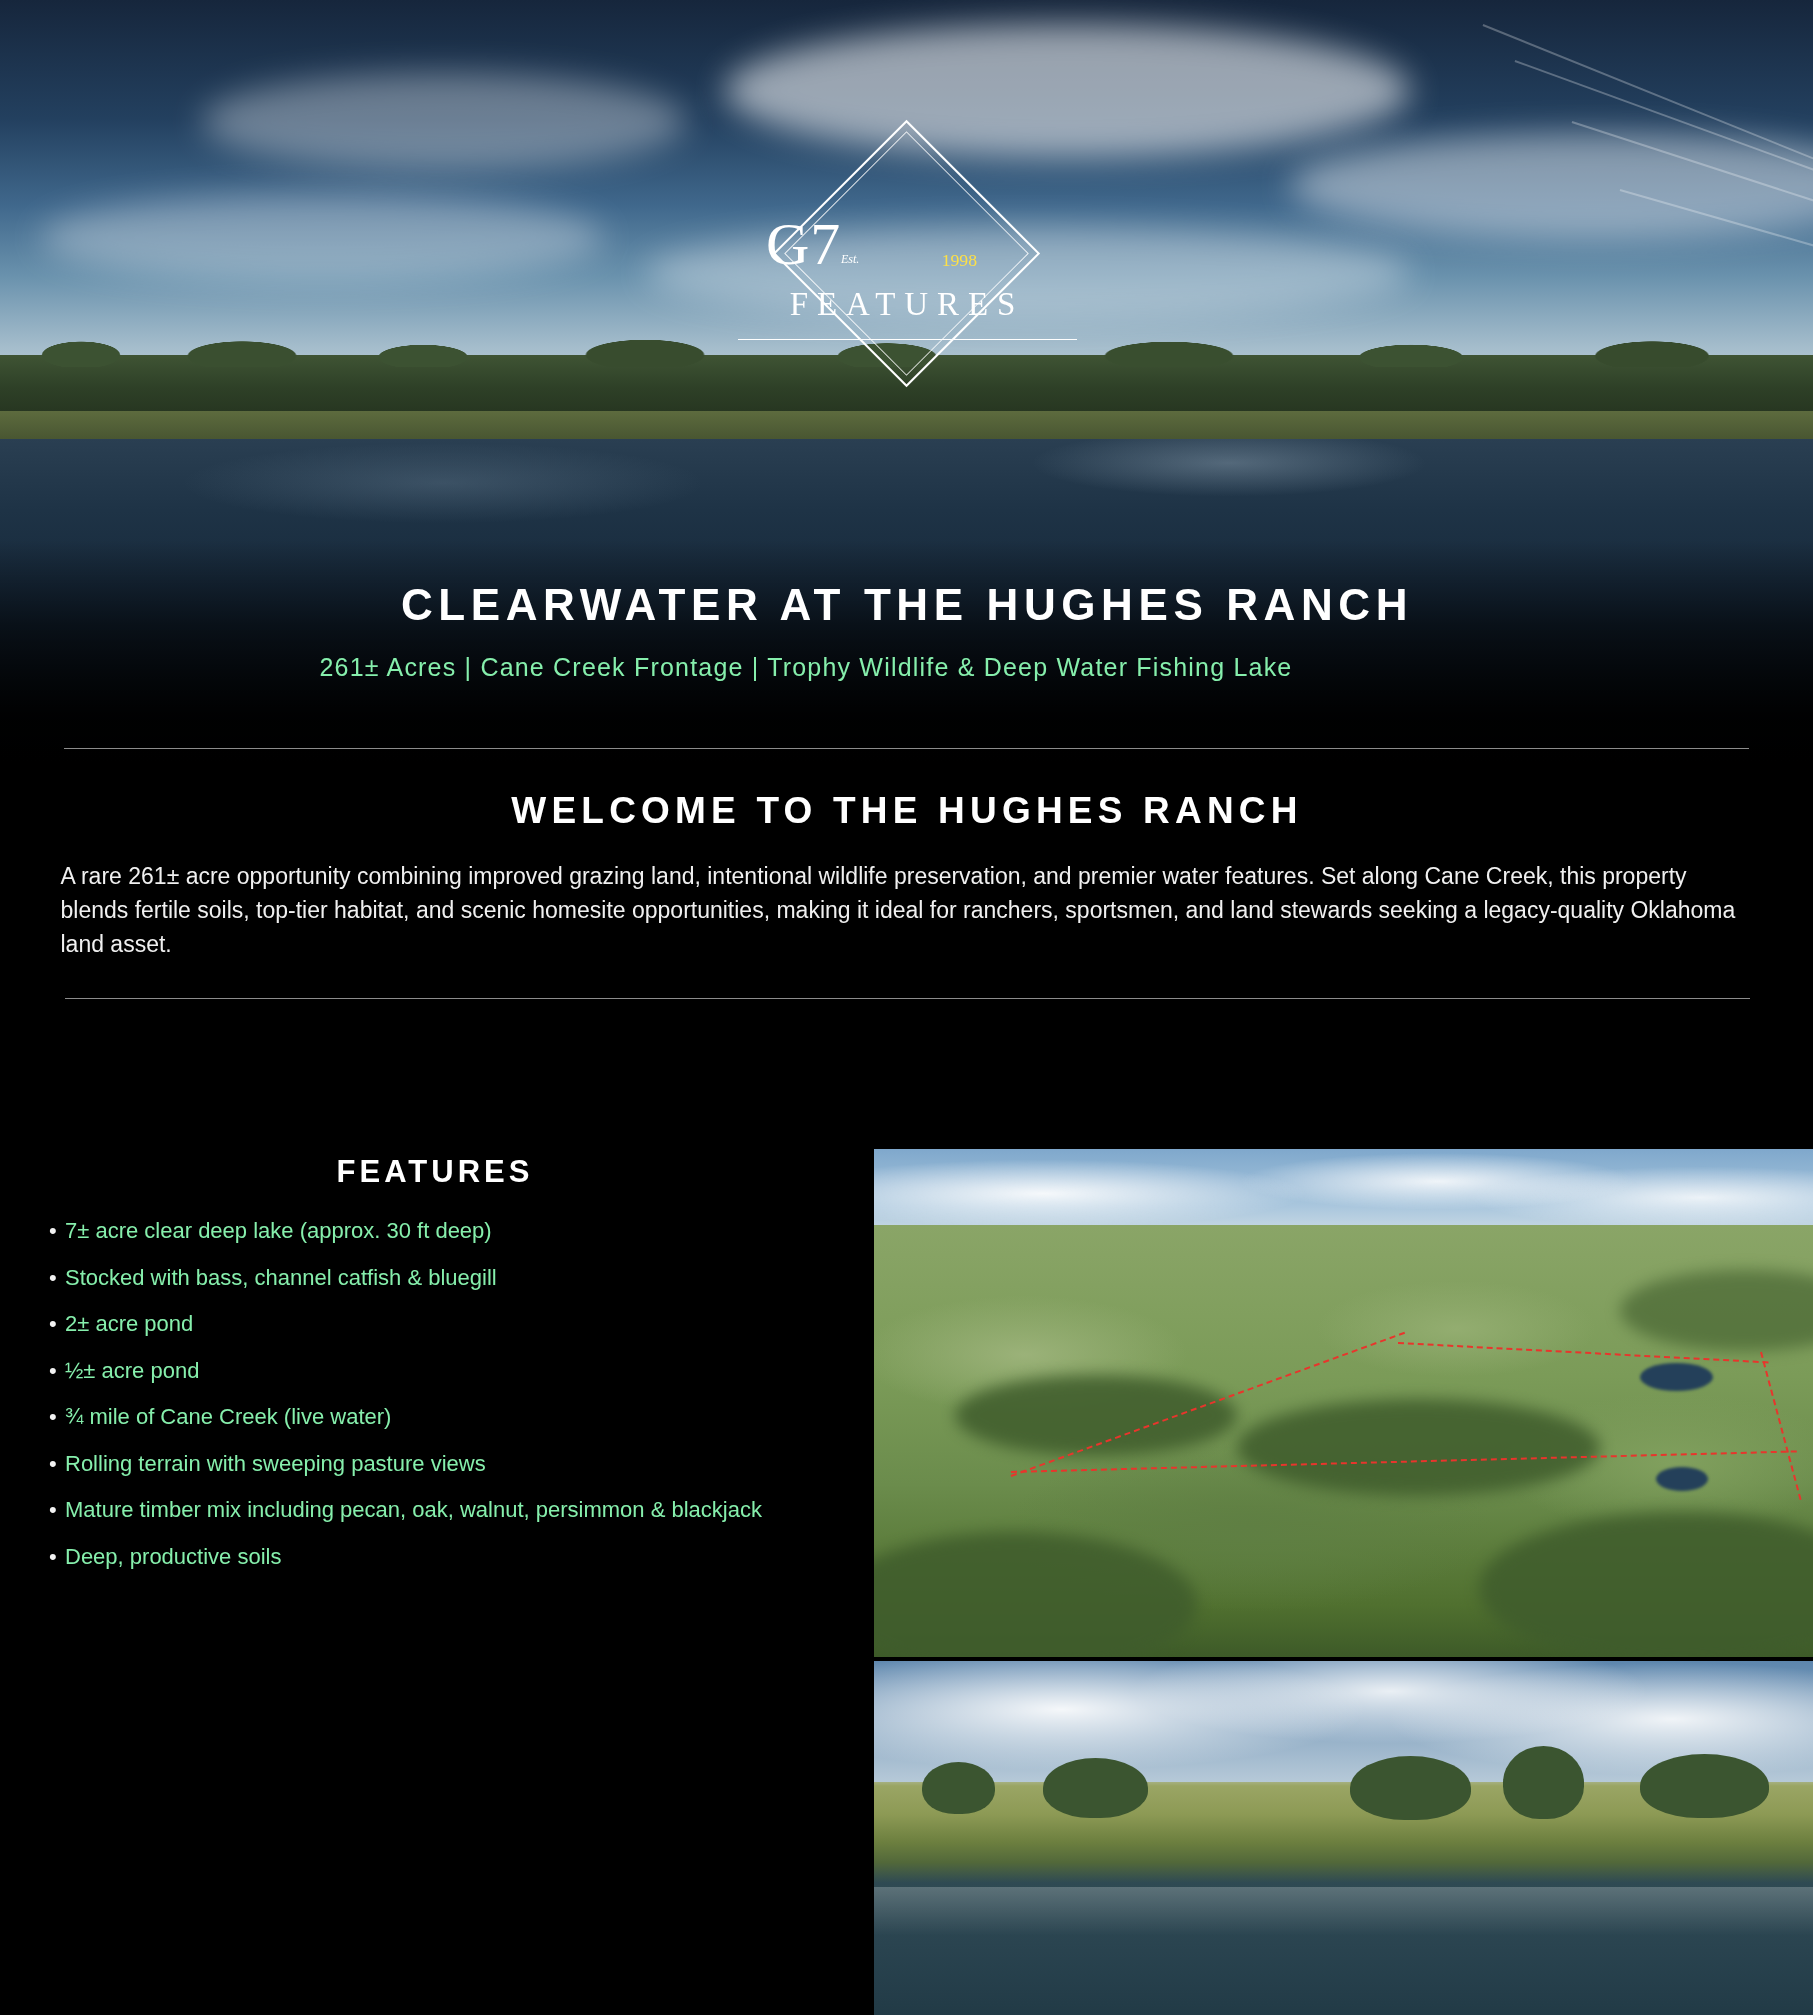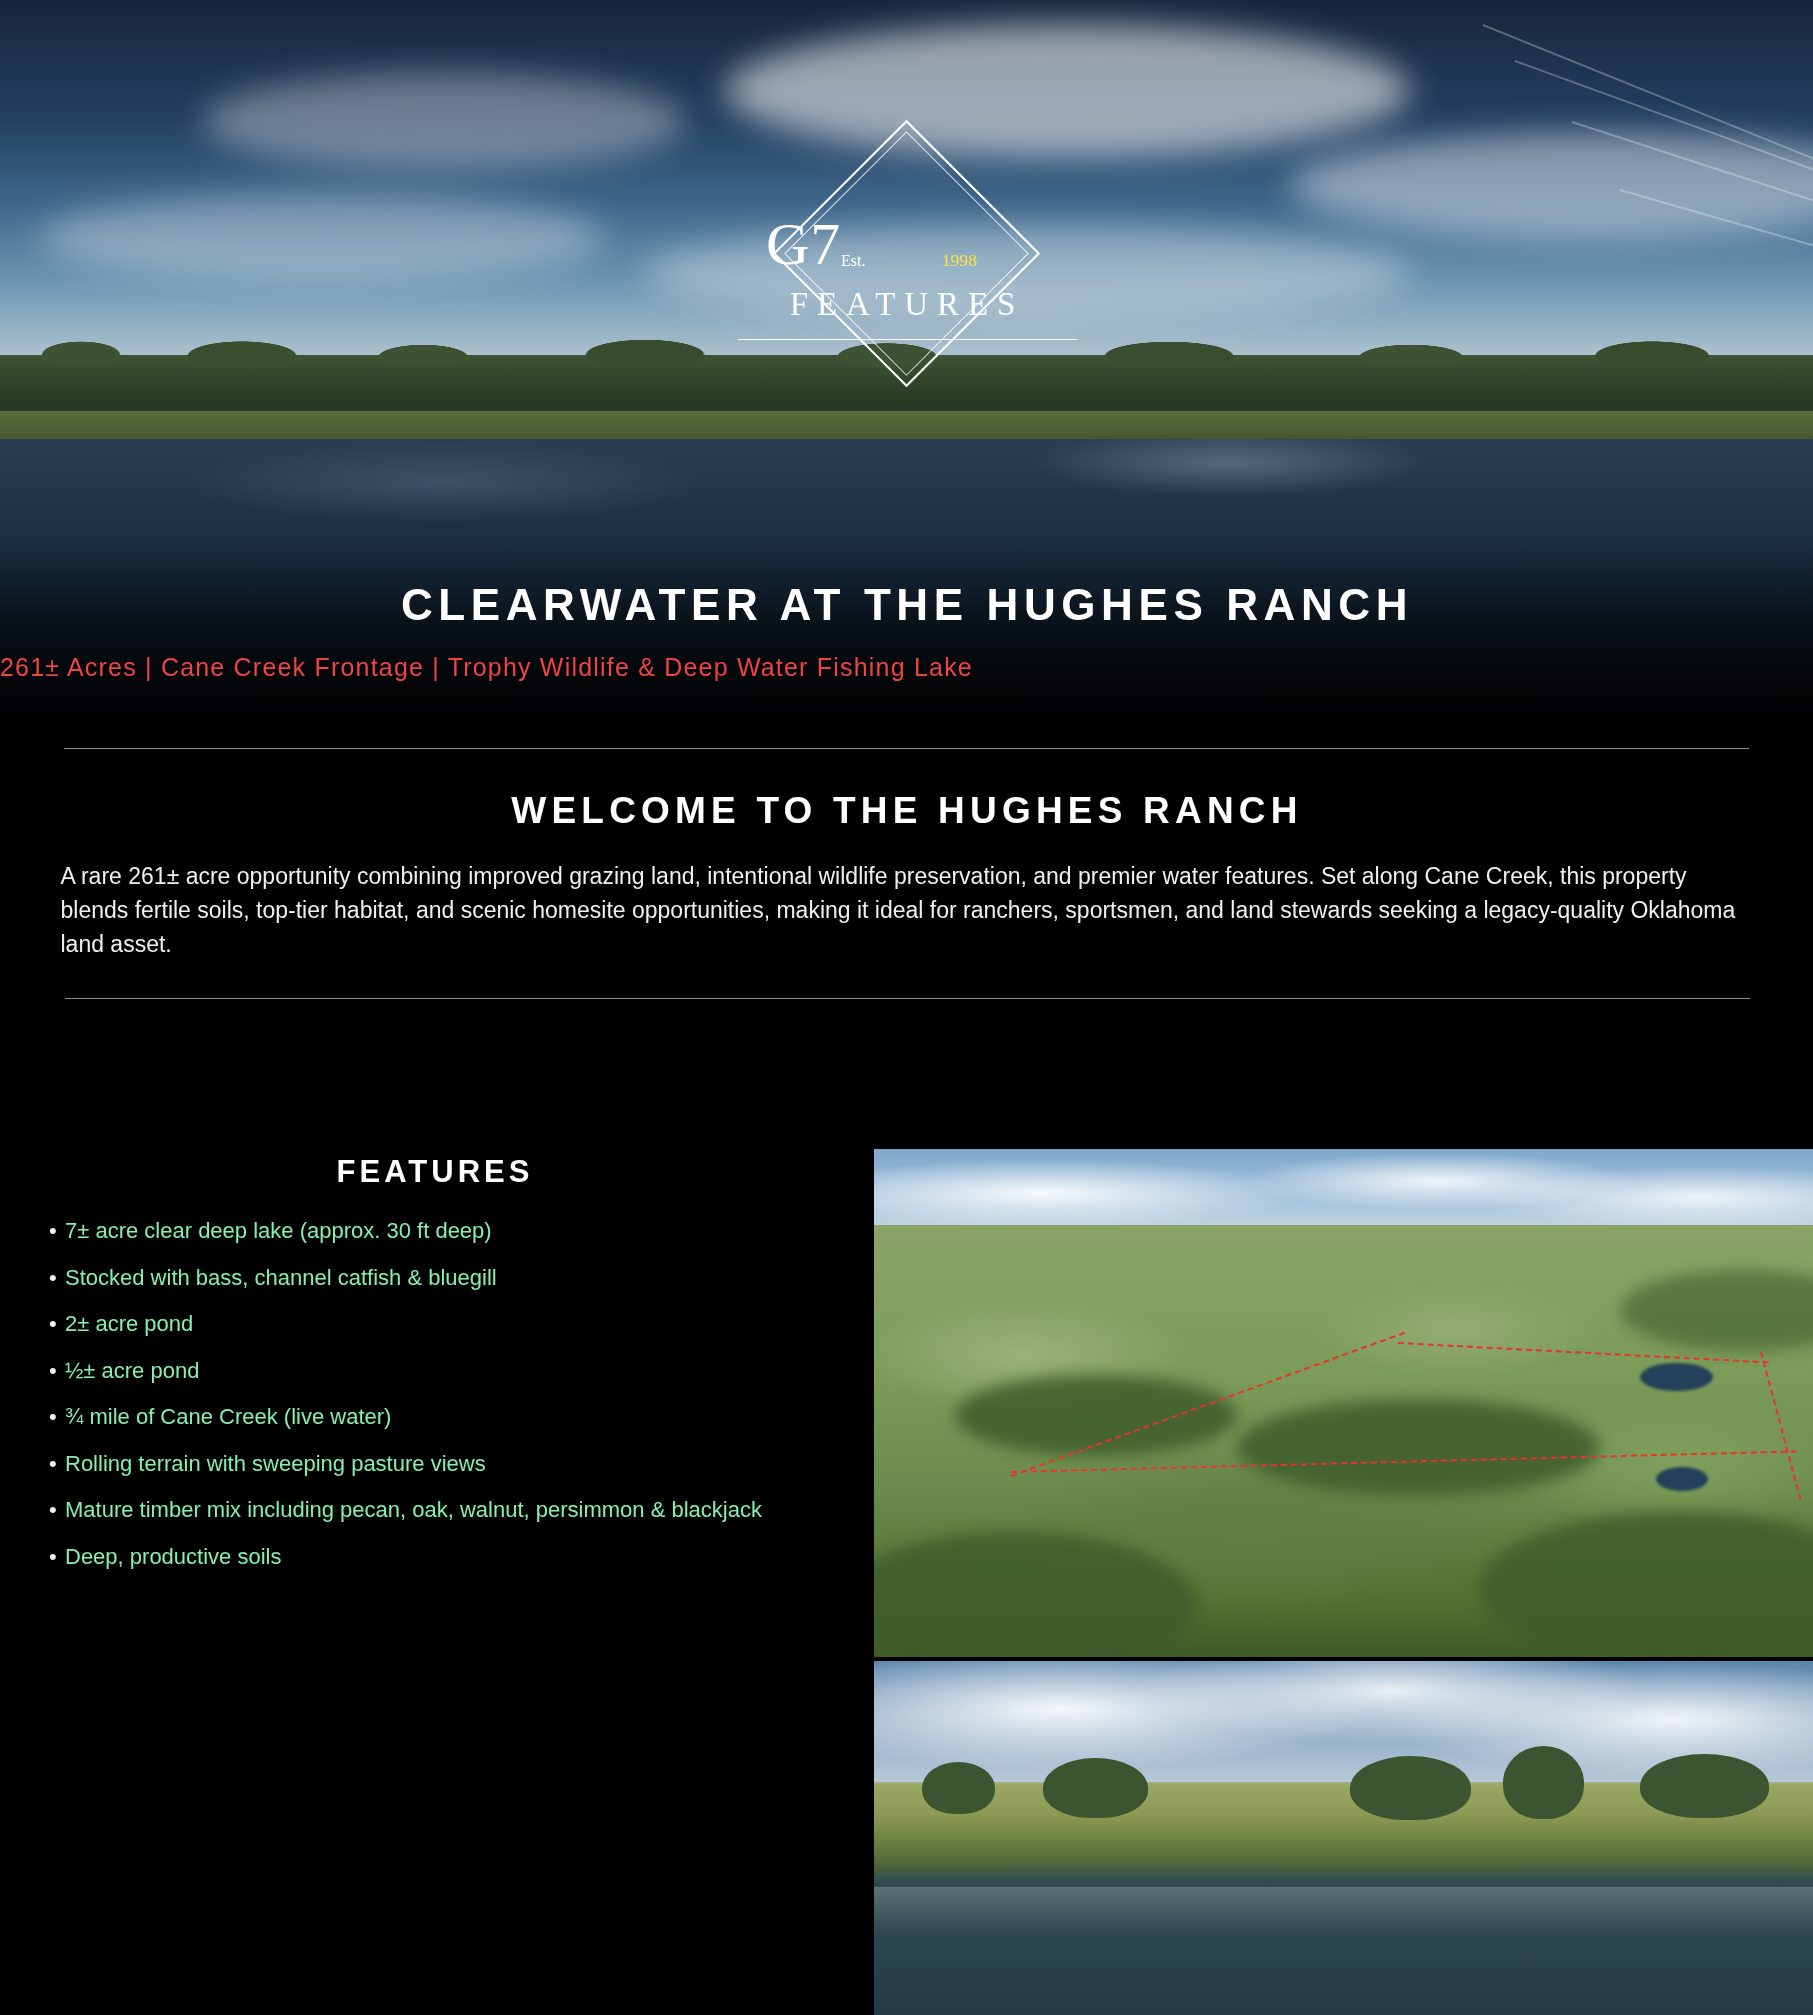--- a/index.html
+++ b/index.html
@@ -103,21 +103,21 @@
   }
   .logo-g7 {
     position: absolute; left: 0; top: 101px; width: 100%;
     text-align: left;
     font-family: "Liberation Serif", serif;
     font-size: 60px; color: #fff; letter-spacing: 0.8px; line-height: 1;
   }
   .logo-est {
     position: absolute; left: 75px; top: 139px;
     font-family: "Liberation Serif", serif;
-    font-size: 16px; color: #fff;
+    font-size: 12px; color: #fff; font-style: italic;
   }
   .logo-year {
     position: absolute; right: 71px; top: 137px;
     font-family: "Liberation Serif", serif;
     font-size: 17.7px; color: #fde047;
   }
   .logo-ranches {
     position: absolute; left: 0; top: 173px; width: 100%;
     text-align: center;
     font-family: "Liberation Serif", serif;
@@ -132,22 +132,22 @@
   .hero-title {
     position: absolute; z-index: 7; left: 0; top: 580px; width: 1814px;
     text-align: center;
     color: #fff;
     font-size: 44px;
     font-weight: bold;
     letter-spacing: 5.6px;
   }
   .hero-sub {
     position: absolute; z-index: 7; left: 0; top: 653px; width: 1612px;
-    text-align: left;
-    color: #ef4444;
+    text-align: center;
+    color: #86efac;
     font-size: 25px;
     letter-spacing: 1.2px;
   }
   .hero-rule {
     position: absolute; z-index: 7; left: 64px; top: 748px; width: 1685px; height: 0.8px;
     background: rgba(255,255,255,0.55);
   }
 
   
   .welcome {

